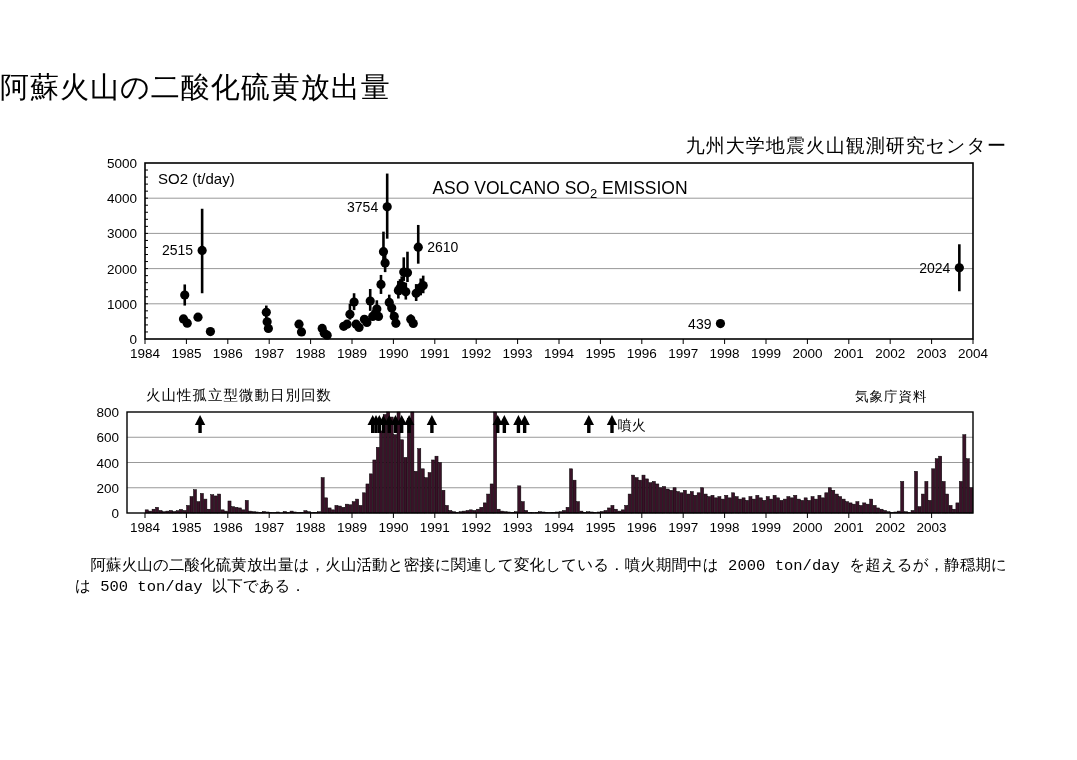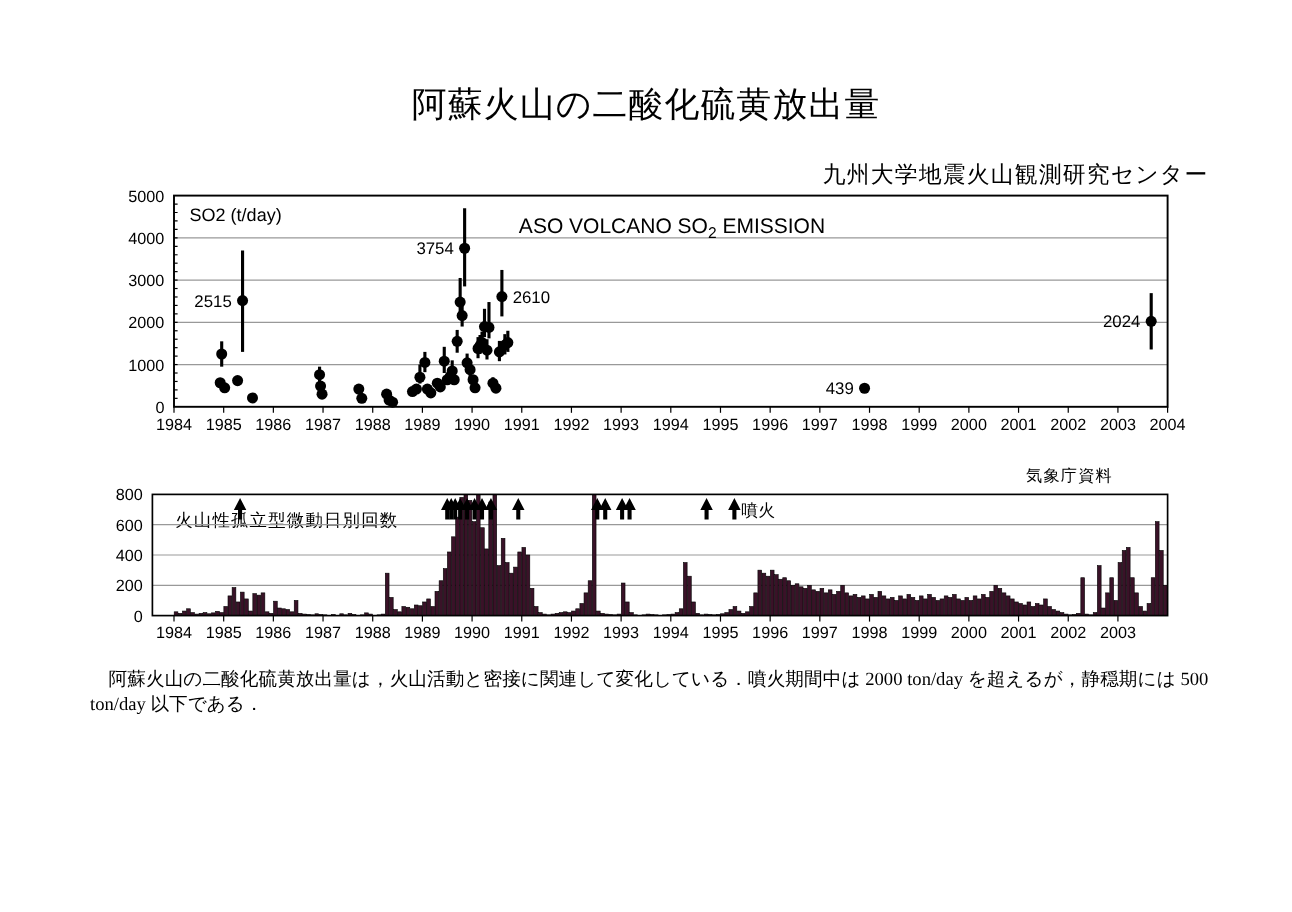--- a/index.html
+++ b/index.html
@@ -1,38 +1,38 @@
 <!DOCTYPE html>
 <html><head>
 <meta charset="utf-8">
 <style>
   html,body{margin:0;padding:0;}
   body{
     width:1077px;height:760px;position:relative;background:#ffffff;
     font-family:"Liberation Sans",sans-serif;color:#000;overflow:hidden;
   }
   .page-title{
-    position:absolute;top:68px;left:0;width:1077px;text-align:center;
+    position:absolute;top:68px;left:0;width:1077px;text-align:left;
     font-size:29px;font-weight:500;letter-spacing:1px;
   }
   .page-subtitle{
     position:absolute;top:109px;right:70px;font-size:19px;letter-spacing:1px;margin-top:24px;
   }
   .chart-svg{position:absolute;left:0;}
   #so2-svg{top:150px;width:1077px;height:225px;}
   #tremor-svg{top:380px;width:1077px;height:165px;}
   .tremor-title{
-    position:absolute;top:386px;left:146px;font-size:14.5px;letter-spacing:1px;margin-top:38px;
+    position:absolute;top:386px;left:146px;font-size:14.5px;letter-spacing:1px;
   }
   .tremor-source{
     position:absolute;top:388px;left:855px;font-size:13.5px;letter-spacing:1px;
   }
   .notes{
     position:absolute;top:556px;left:75px;width:932px;
-    font-family:Liberation Serif, serif;font-size:15.5px;line-height:21px;
+    font-family:Liberation Mono, monospace;font-size:15.5px;line-height:21px;
     text-align:justify;
   }
   .notes p{margin:0;text-indent:1em;}
   svg text{font-family:"Liberation Sans",sans-serif;fill:#000;}
 </style>
 </head>
 <body>
 
 <div class="page-title">阿蘇火山の二酸化硫黄放出量</div>
 <div class="page-subtitle">九州大学地震火山観測研究センター</div>

